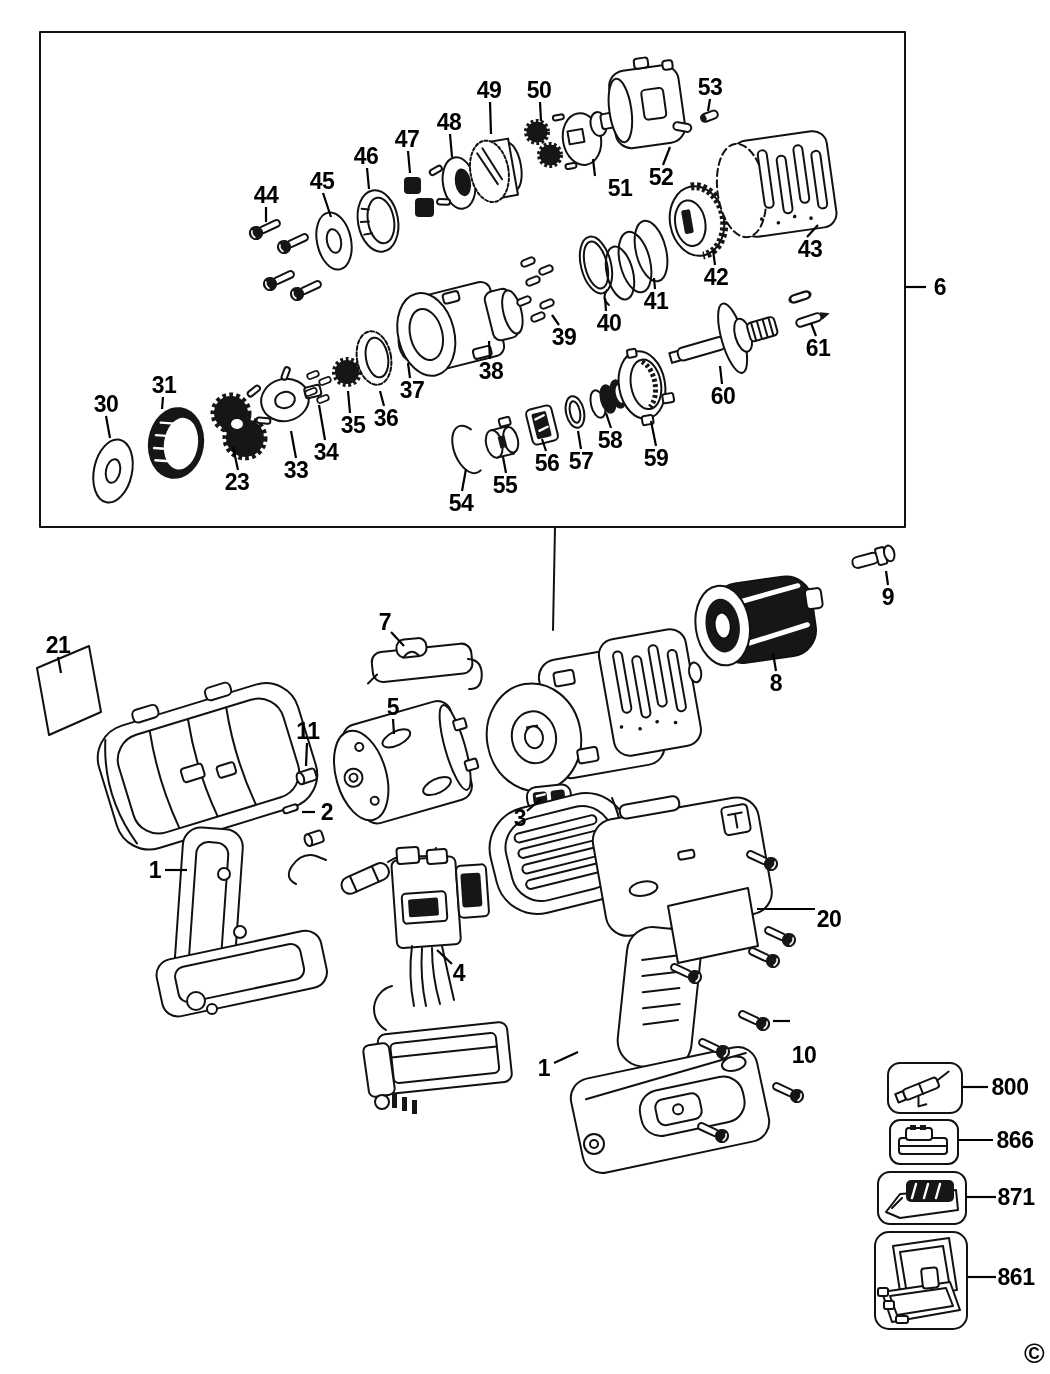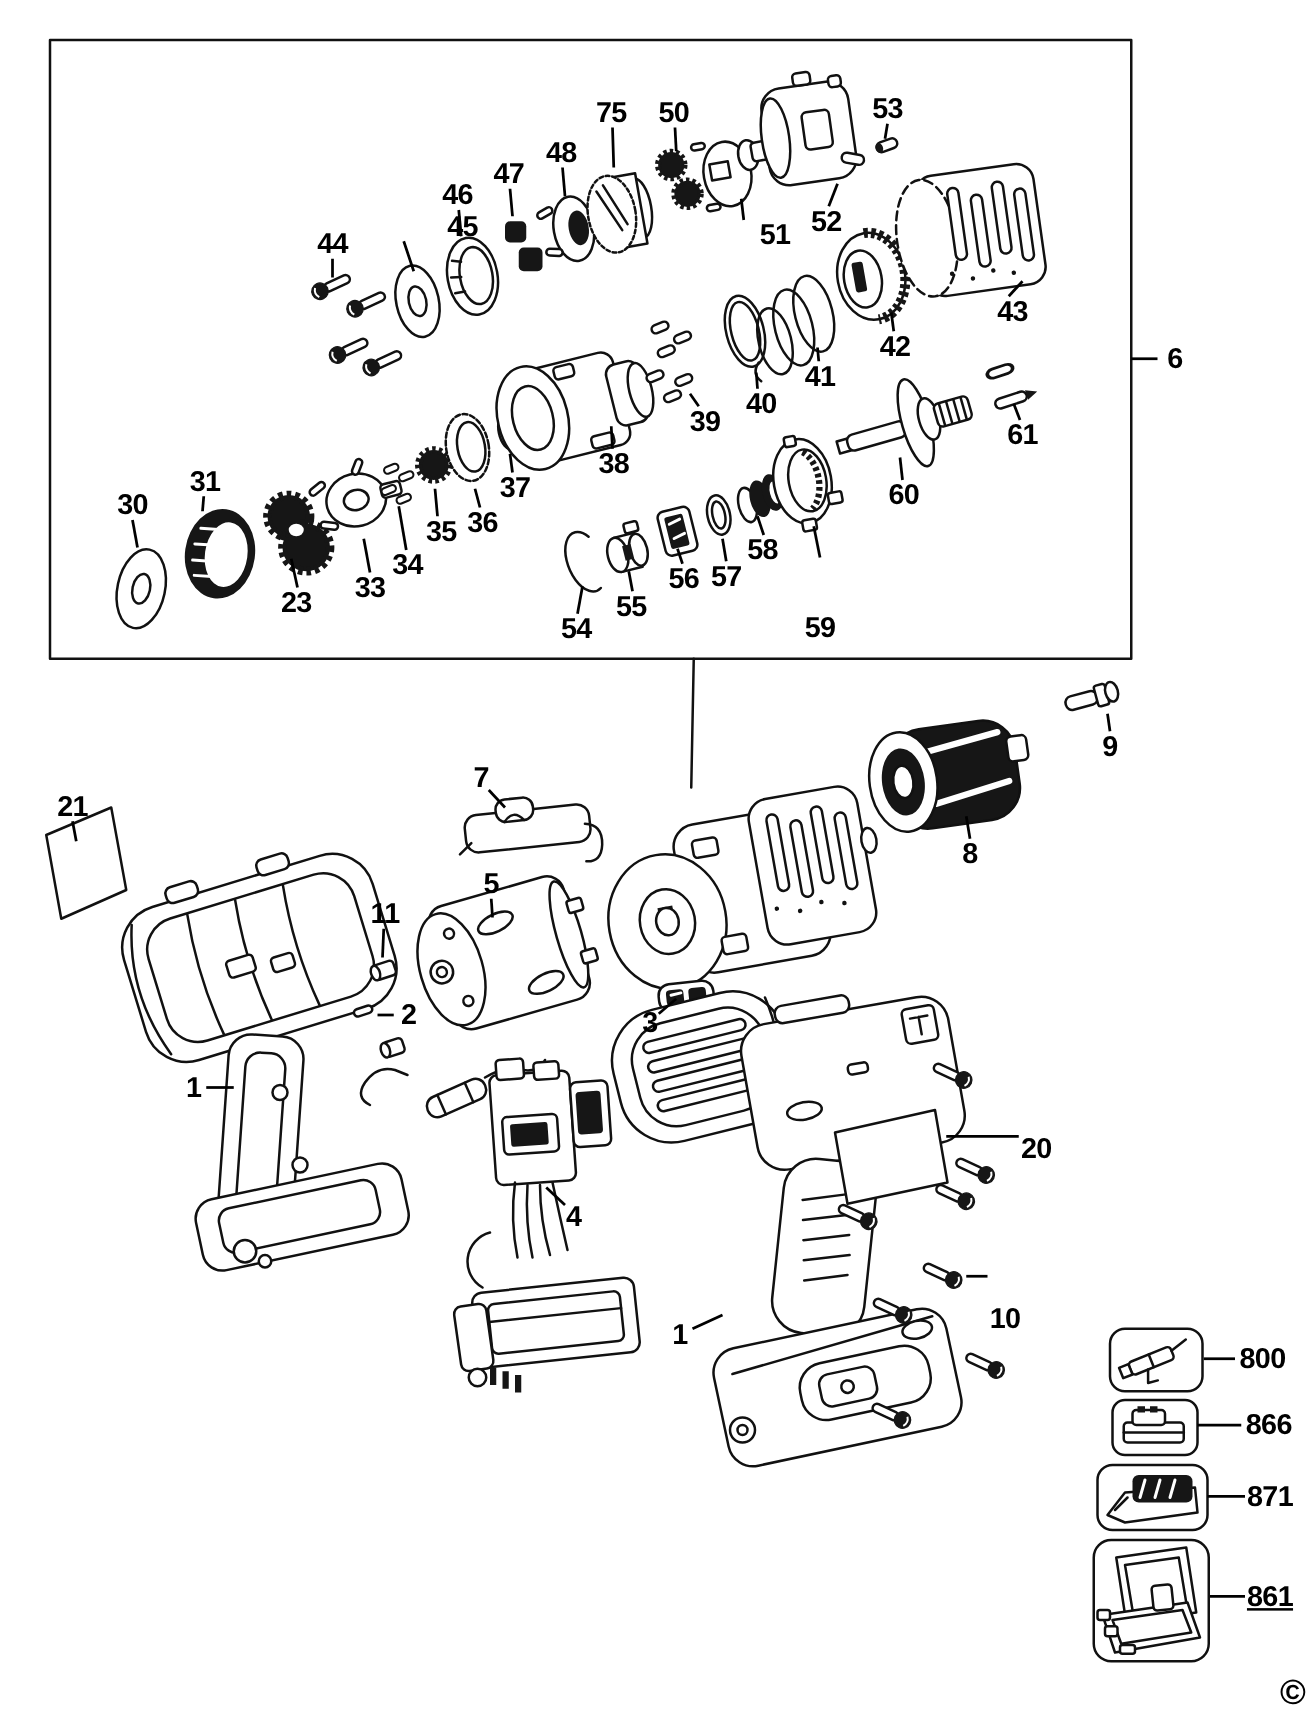--- a/index.html
+++ b/index.html
@@ -552,50 +552,50 @@
       <div class="part-label" style="left: 353px; top: 425px;">35</div>
       <div class="part-label" style="left: 386px; top: 418px;">36</div>
       <div class="part-label" style="left: 412px; top: 390px;">37</div>
       <div class="part-label" style="left: 491px; top: 371px;">38</div>
       <div class="part-label" style="left: 564px; top: 337px;">39</div>
       <div class="part-label" style="left: 609px; top: 323px;">40</div>
       <div class="part-label" style="left: 656px; top: 301px;">41</div>
       <div class="part-label" style="left: 716px; top: 277px;">42</div>
       <div class="part-label" style="left: 810px; top: 249px;">43</div>
       <div class="part-label" style="left: 266px; top: 195px;">44</div>
-      <div class="part-label" style="left: 322px; top: 181px; margin-left: 48px;">45</div>
+      <div class="part-label" style="left: 322px; top: 181px;">45</div>
       <div class="part-label" style="left: 366px; top: 156px;">46</div>
       <div class="part-label" style="left: 407px; top: 139px;">47</div>
       <div class="part-label" style="left: 449px; top: 122px;">48</div>
-      <div class="part-label" style="left: 489px; top: 90px;">75</div>
+      <div class="part-label" style="left: 489px; top: 90px;">49</div>
       <div class="part-label" style="left: 539px; top: 90px;">50</div>
       <div class="part-label" style="left: 596px; top: 188px; margin-left: 24px;">51</div>
       <div class="part-label" style="left: 661px; top: 177px;">52</div>
       <div class="part-label" style="left: 710px; top: 87px;">53</div>
       <div class="part-label" style="left: 461px; top: 503px;">54</div>
       <div class="part-label" style="left: 505px; top: 485px;">55</div>
       <div class="part-label" style="left: 547px; top: 463px;">56</div>
       <div class="part-label" style="left: 581px; top: 461px;">57</div>
       <div class="part-label" style="left: 610px; top: 440px;">58</div>
-      <div class="part-label" style="left: 656px; top: 458px; margin-top: 44px;">59</div>
+      <div class="part-label" style="left: 656px; top: 458px;">59</div>
       <div class="part-label" style="left: 723px; top: 396px;">60</div>
       <div class="part-label" style="left: 818px; top: 348px;">61</div>
       <div class="part-label" style="left: 385px; top: 622px;">7</div>
       <div class="part-label" style="left: 393px; top: 707px;">5</div>
       <div class="part-label" style="left: 776px; top: 683px;">8</div>
       <div class="part-label" style="left: 888px; top: 597px;">9</div>
       <div class="part-label" style="left: 58px; top: 645px;">21</div>
       <div class="part-label" style="left: 308px; top: 731px;">11</div>
       <div class="part-label" style="left: 327px; top: 812px;">2</div>
       <div class="part-label" style="left: 155px; top: 870px;">1</div>
       <div class="part-label" style="left: 520px; top: 818px;">3</div>
       <div class="part-label" style="left: 459px; top: 973px;">4</div>
       <div class="part-label" style="left: 544px; top: 1068px;">1</div>
       <div class="part-label" style="left: 829px; top: 919px;">20</div>
       <div class="part-label" style="left: 804px; top: 1055px;">10</div>
       <div class="part-label" style="left: 1010px; top: 1087px;">800</div>
       <div class="part-label" style="left: 1015px; top: 1140px;">866</div>
       <div class="part-label" style="left: 1016px; top: 1197px;">871</div>
-      <div class="part-label" style="left: 1016px; top: 1277px; text-decoration: underline;">861</div>
+      <div class="part-label" style="left: 1016px; top: 1277px;">861</div>
       <div class="part-label" style="left: 1034px; top: 1354px; font-size: 28px;">©</div>
     </div>
 
 </div>
 
 </body></html>

